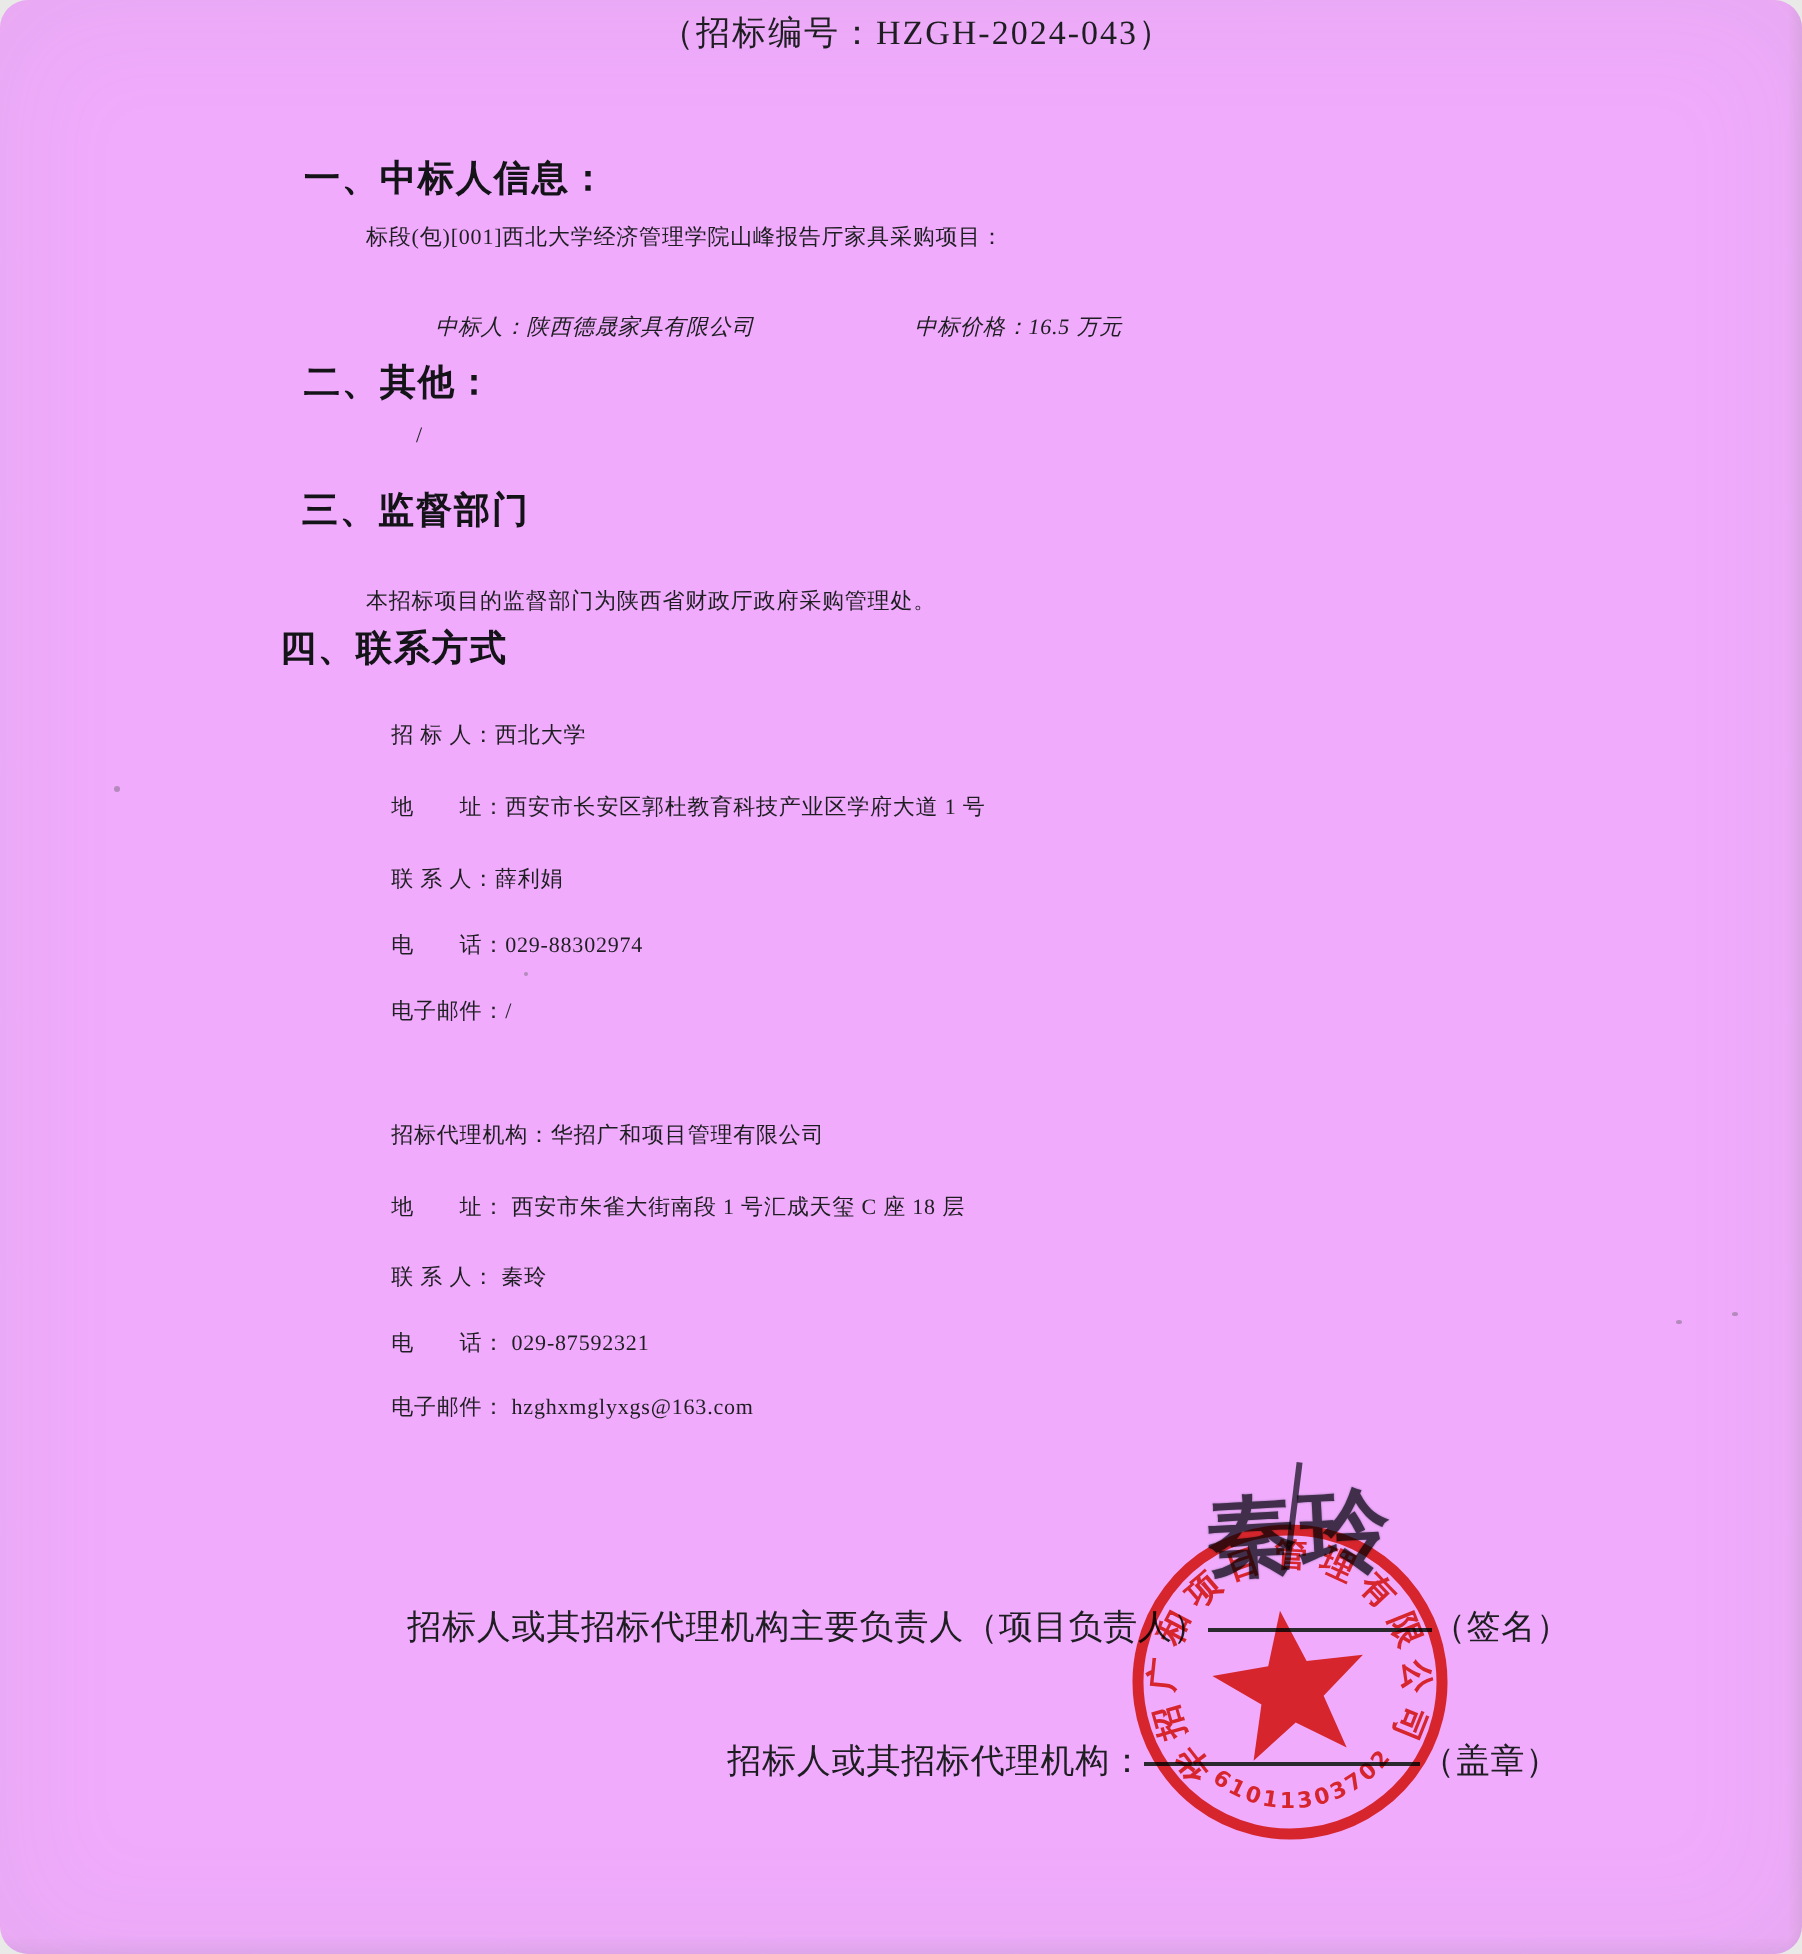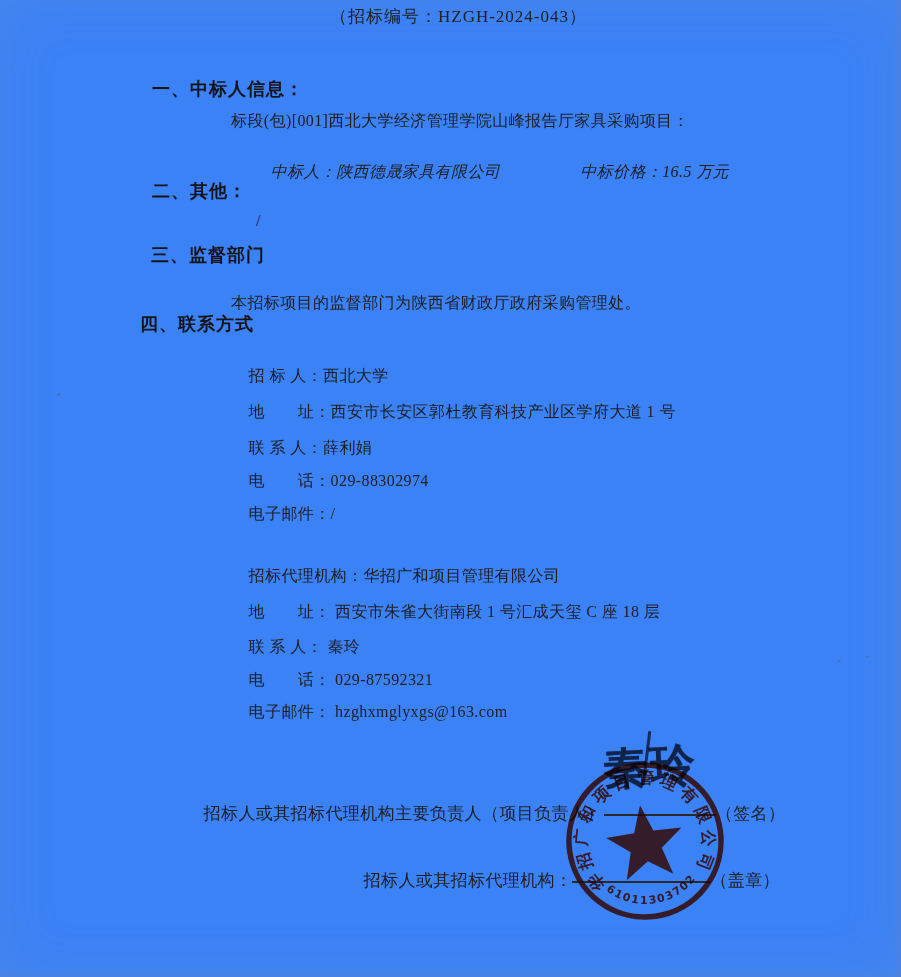--- a/index.html
+++ b/index.html
@@ -1,29 +1,30 @@
 <!DOCTYPE html>
 <html><head>
 <meta charset="utf-8">
 <style>
   html,body { margin:0; padding:0; background:#e9e9e7; }
   .page {
     position:relative;
     width:901px; height:977px;
     margin:0 auto;
-    background:#3b82f6;
+    background:#f0abfc;
     font-family:"Liberation Serif","DejaVu Serif",serif;
     color:#1e1e22;
     overflow:hidden;
     box-shadow: inset 0 0 60px rgba(160,160,150,.12);
+    border-radius: 14px;
   }
   .abs { position:absolute; white-space:pre; }
   .header-line { left:0; top:5px; width:100%; text-align:center; font-size:17px; letter-spacing:1px; transform:translateX(8px); }
   .heading { font-weight:bold; font-size:18px; letter-spacing:1px; color:#141418; }
-  .body16 { font-size:16px; letter-spacing:.4px;margin-left:48px; }
+  .body16 { font-size:11px; letter-spacing:.4px; }
   .sigline { font-size:17px; letter-spacing:.4px; }
   .uline { display:inline-block; border-bottom:2px solid #2a2a2e; height:3px; transform:translateY(-3px); }
   .u1 { width:112px; }
   .u2 { width:138px; }
   .price-part { margin-left:80px; }
   .stamp { position:absolute; left:556px; top:752px; mix-blend-mode:multiply; opacity:.93; }
   .handwriting {
     position:absolute; left:603px; top:737px;
     font-size:45px; font-weight:bold; letter-spacing:2px;
     color:#2a2a33; transform:rotate(-3deg);

